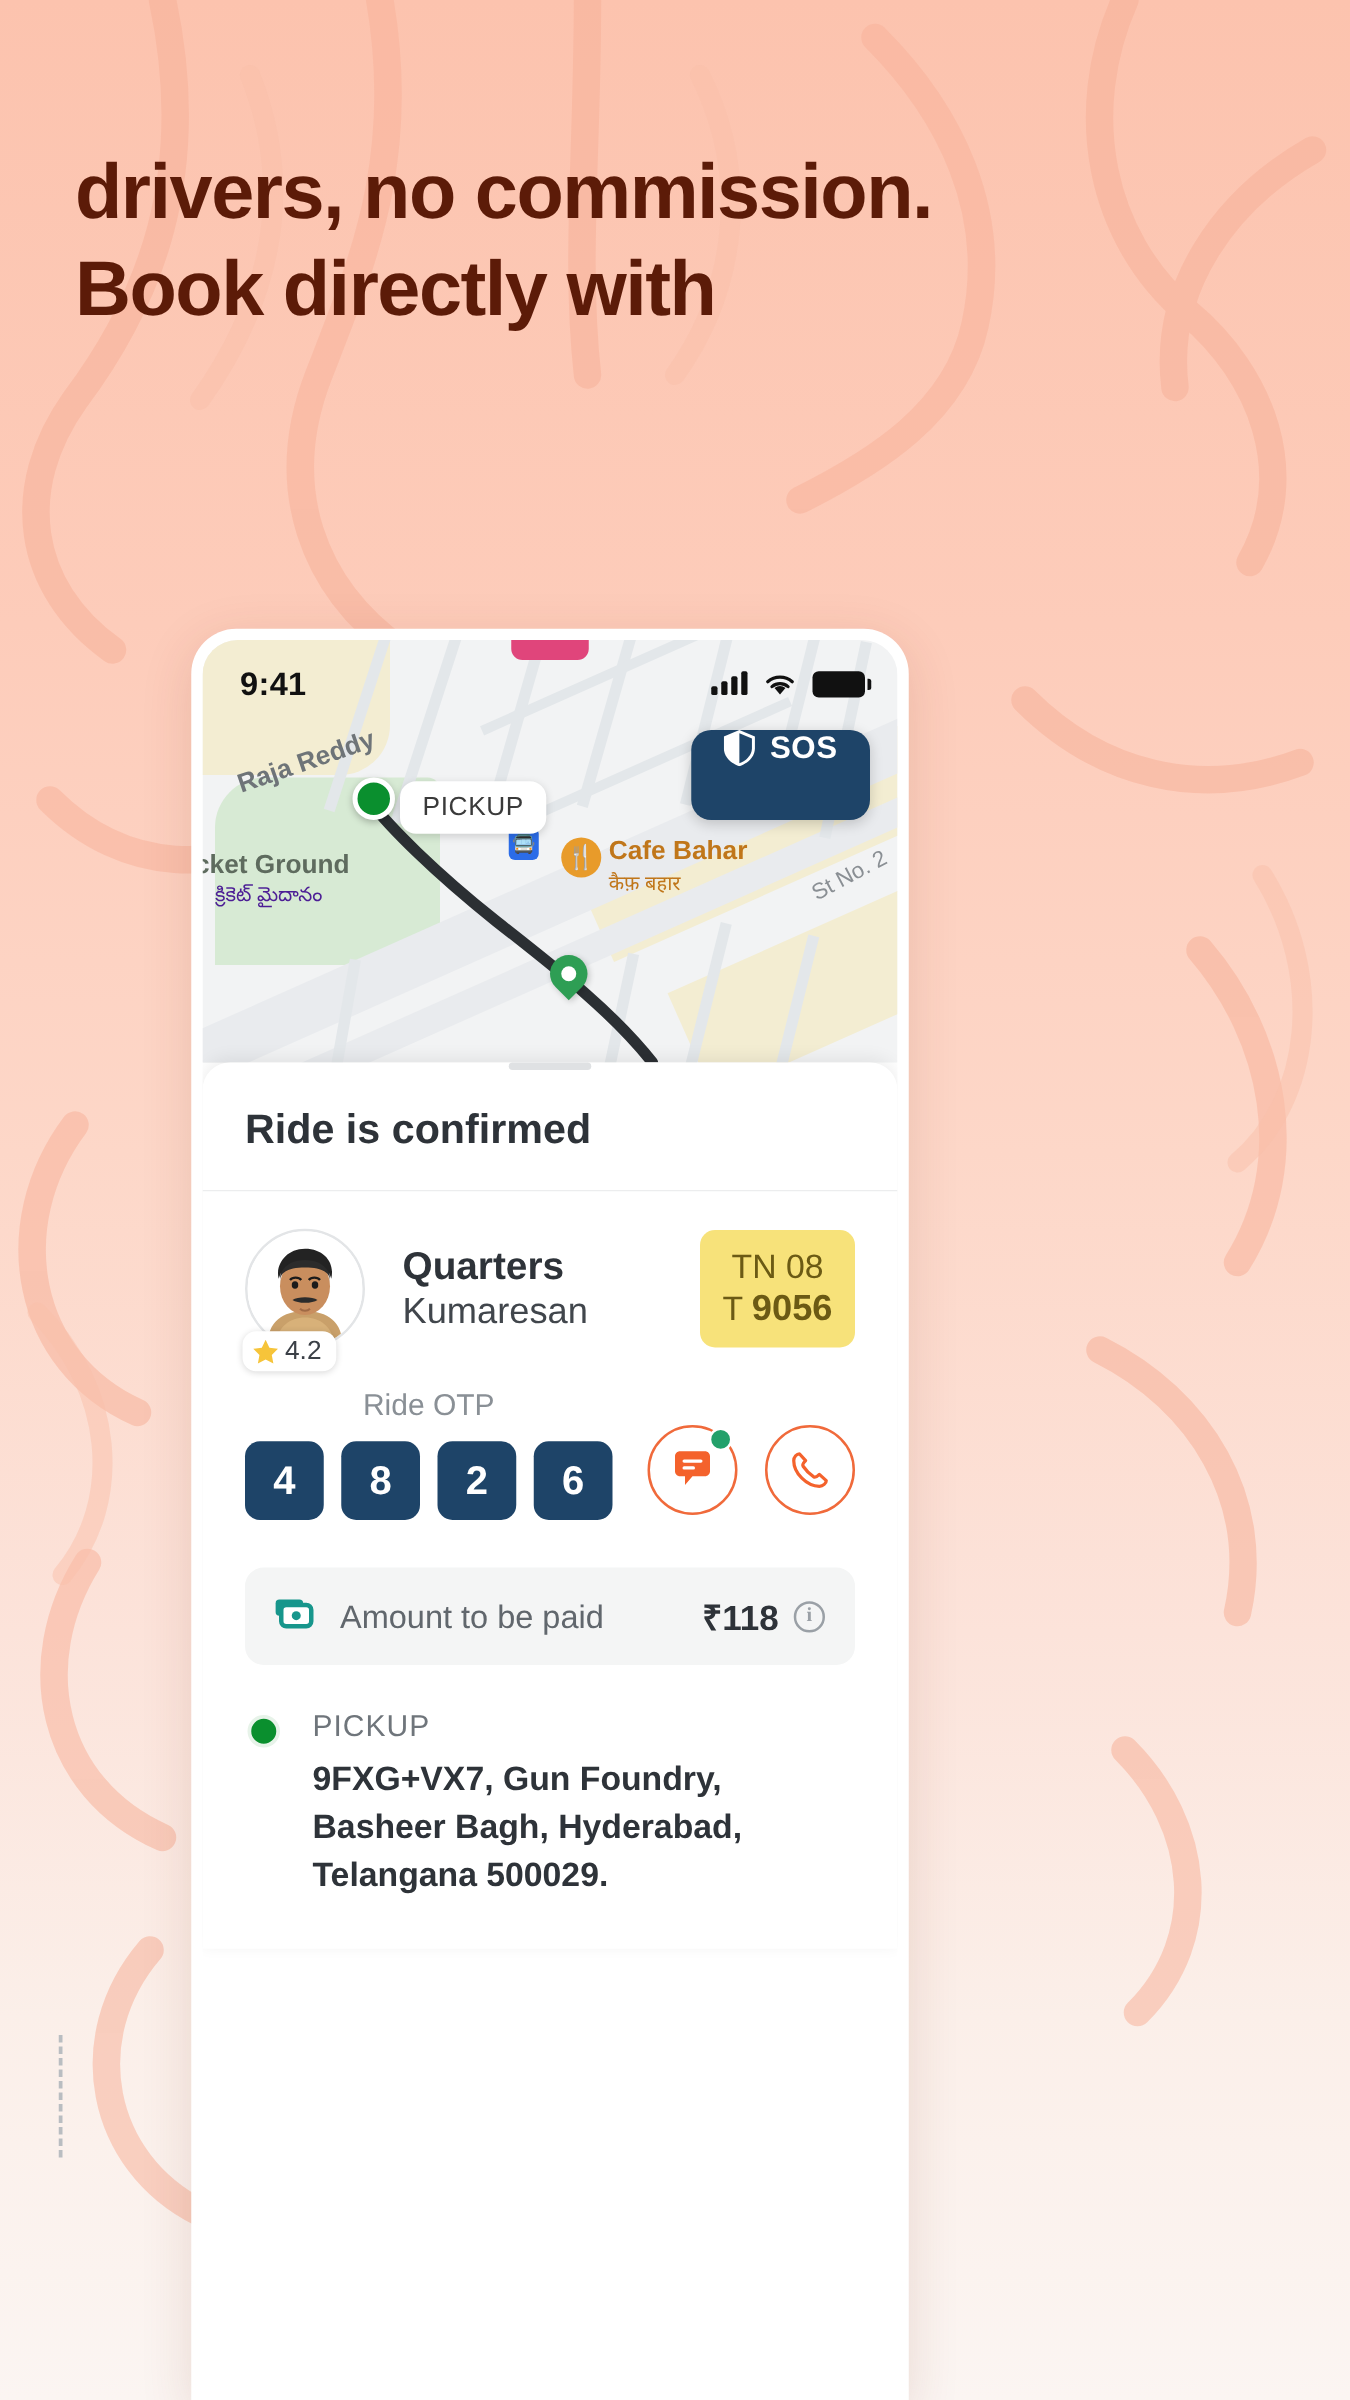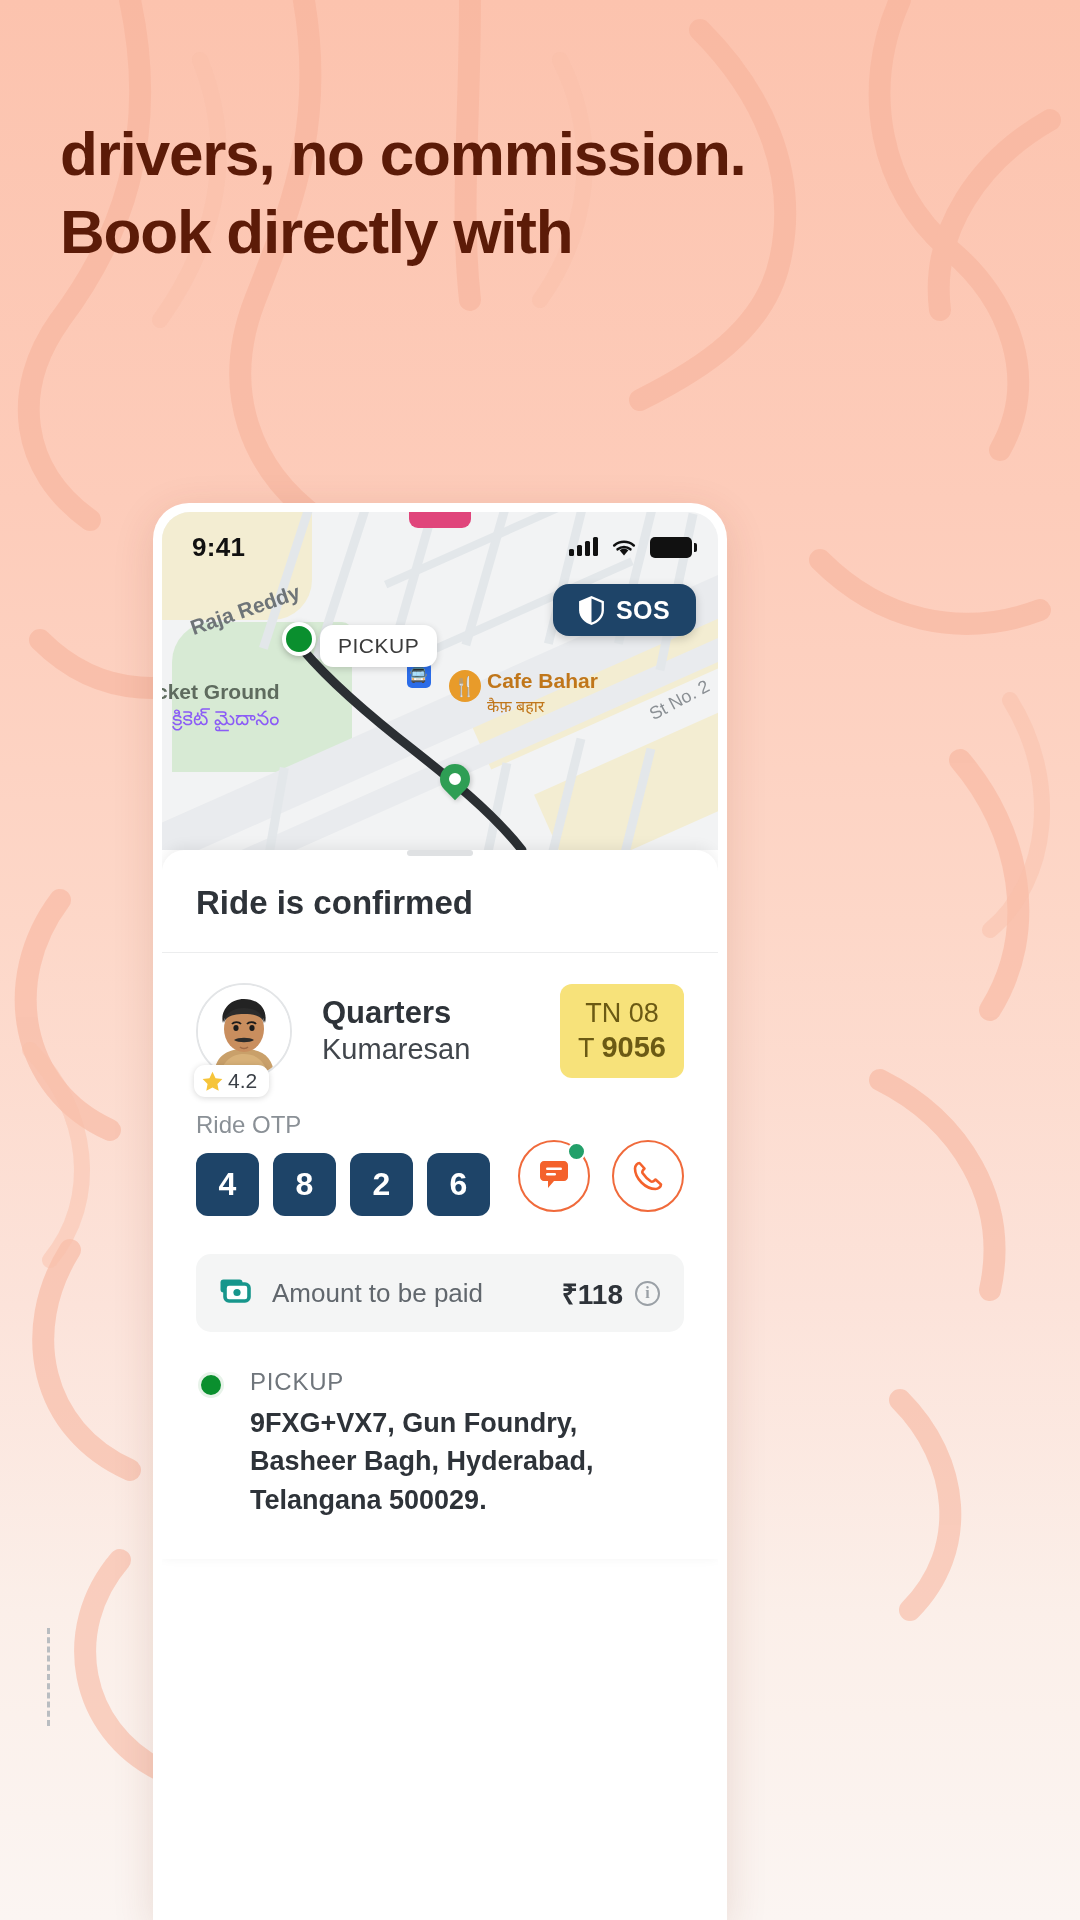--- a/index.html
+++ b/index.html
@@ -79,22 +79,22 @@
   #notch {
     position:absolute; top:0; left:50%; transform:translateX(-50%);
     width:62px; height:16px; background:#E0457B; border-radius:0 0 9px 9px; z-index:9;
   }
 
   
   #sos {
     position:absolute; right:22px; top:72px; z-index:7;
     background:#1E4468; color:#fff;
     border-radius:16px;
-    height:52px; padding:0 26px;
-    display:flex; align-items:center; gap:12px;
+    height:72px; padding:0 26px;
+    display:flex; align-items:flex-start; gap:12px;
     font-size:25px; font-weight:bold; letter-spacing:.4px;
     box-shadow:0 3px 10px rgba(0,0,0,.18);
   }
 
   
   #pickup-dot {
     position:absolute; left:120px; top:110px; z-index:6;
     width:34px; height:34px; border-radius:50%;
     background:#0A8F2E; border:4px solid #fff;
     box-shadow:0 2px 6px rgba(0,0,0,.25);
@@ -120,21 +120,21 @@
   #cafe-icon {
     position:absolute; left:287px; top:158px; z-index:6;
     width:32px;height:32px;border-radius:50%;background:#E89B2A;
     display:flex;align-items:center;justify-content:center;color:#fff;font-size:19px;
   }
   .map-lbl { position:absolute; z-index:6; font-size:21px; }
   #cafe-name { left:325px; top:157px; color:#C0761A; font-weight:bold; }
   #cafe-sub  { left:325px; top:183px; color:#C0761A; font-size:16px; }
   #street-lbl{ right:6px; top:178px; color:#8A8F94; font-size:18px; transform:rotate(-28deg); }
   #ground-lbl{ left:-6px; top:168px; color:#5E6B5E; font-weight:bold; }
-  #ground-sub{ left:10px; top:195px; color:#8b5cf6; font-size:20px; }
+  #ground-sub{ left:10px; top:195px; color:#4c1d95; font-size:16px; }
   #raja-lbl  { left:26px; top:86px; color:#6E7478; font-weight:bold; transform:rotate(-19deg); }
 
   
   #route { position:absolute; left:0; top:0; z-index:5; }
 
   
   #sheet {
     position:relative;
     background:#fff;
     border-radius:22px 22px 0 0;
@@ -177,21 +177,21 @@
     background:#F7E27A; border-radius:12px;
     padding:13px 18px; text-align:center;
     color:#6B5A14; line-height:1.22;
   }
   #plate .p1 { font-size:27px; }
   #plate .p2 { font-size:27px; }
   #plate .p2 b { font-size:29px; font-weight:bold; }
 
   
   #otp-block { padding:26px 34px 0 34px; display:flex; align-items:flex-end; justify-content:space-between; }
-  #otp-label { font-size:24px; color:#8A9096; margin-bottom:14px; }
+  #otp-label { font-size:24px; color:#8A9096; margin-bottom:14px;text-align:center; }
   #otp-digits { display:flex; gap:14px; }
   .otp-box {
     width:63px; height:63px; border-radius:12px; background:#1E4468;
     color:#fff; font-size:32px; font-weight:bold;
     display:flex; align-items:center; justify-content:center;
   }
   #action-btns { display:flex; gap:22px; padding-bottom:4px; }
   .circ-btn {
     width:72px; height:72px; border-radius:50%;
     border:2px solid #F06A3B; background:#fff;

